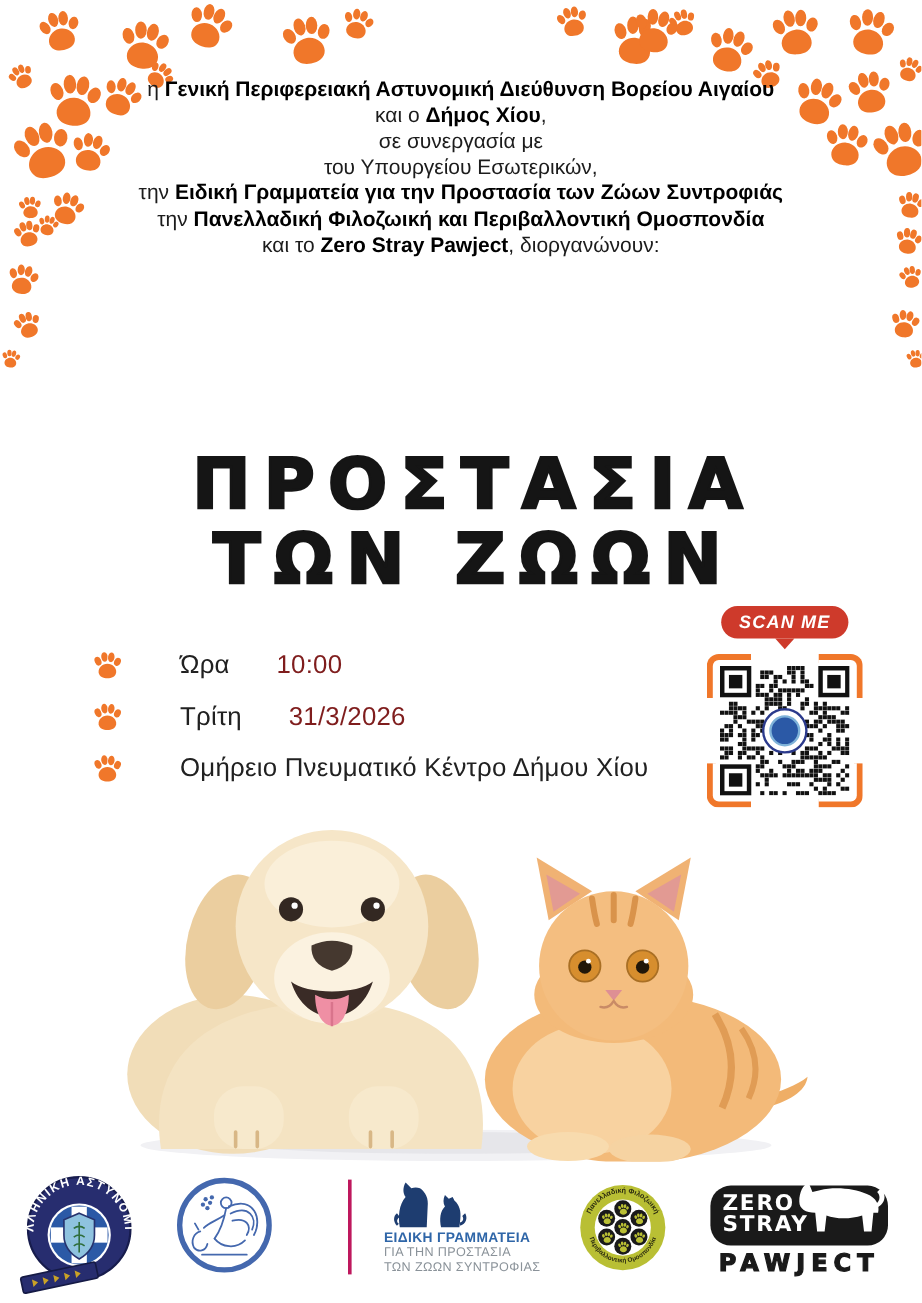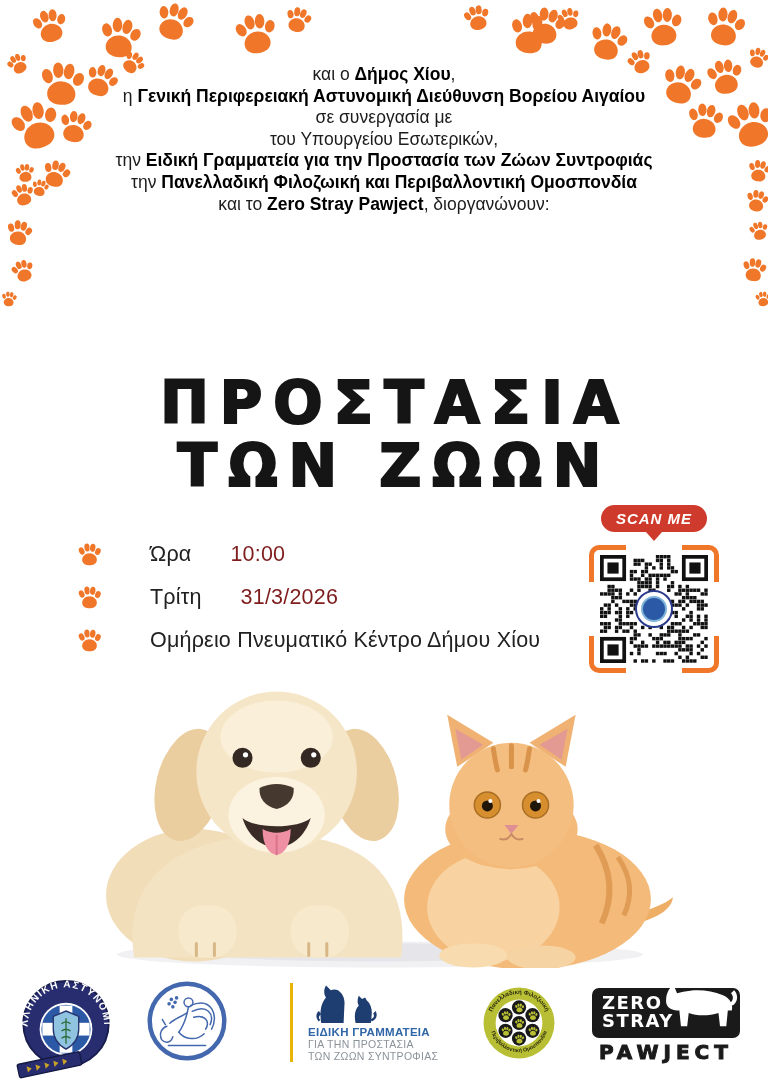--- a/index.html
+++ b/index.html
@@ -54,25 +54,25 @@
              display:flex;align-items:center;justify-content:center;}
   .qr-emblem .inner{width:22px;height:22px;border-radius:50%;background:#2B59A6;
                     border:2px solid #7FB3D9;}
 
   
   .pets{position:absolute;left:94px;top:666px;width:582px;height:302px;}
 
   
   .footer{position:absolute;left:0;top:976px;width:768px;height:110px;}
   .logo{position:absolute;}
-  .logo-eidiki{left:290px;top:7px;border-left:3px solid #eab308;padding-left:15px;}
+  .logo-eidiki{left:290px;top:7px;border-left:3px solid #be185d;padding-left:27px;}
   .logo-eidiki .l1{font-weight:700;color:#2F66A8;font-size:11.5px;letter-spacing:.3px;margin-top:3px;}
   .logo-eidiki .l2,.logo-eidiki .l3{color:#8A9299;font-size:10.5px;letter-spacing:.3px;margin-top:0;}
   .zs{left:592px;top:12px;width:148px;}
-  .zs-box{position:relative;background:#1A1A1A;border-radius:7px;height:50px;width:148px;}
+  .zs-box{position:relative;background:#1A1A1A;border-radius:17px;height:50px;width:148px;}
   .zs-words{position:absolute;left:10px;top:6px;color:#fff;font-weight:700;
             font-family:"DejaVu Sans",sans-serif;font-size:18px;line-height:18px;letter-spacing:1.5px;}
   .zs-dog{position:absolute;right:2px;top:-8px;width:86px;height:58px;fill:#fff;}
   .zs-pawject{margin-top:2px;text-align:center;font-family:"DejaVu Sans",sans-serif;
               font-weight:700;font-size:20px;letter-spacing:5px;color:#1A1A1A;
               -webkit-text-stroke:1px #1A1A1A;}
 </style>
 </head>
 <body>
 
@@ -195,22 +195,22 @@
       </svg>
       <svg class="paw" viewBox="0 0 100 100" style="left:740px;top:256px;width:28px;height:28px;transform:rotate(8deg)">
         <use href="#paw-shape"></use>
       </svg>
       <svg class="paw" viewBox="0 0 100 100" style="left:754px;top:290px;width:18px;height:18px;transform:rotate(-6deg)">
         <use href="#paw-shape"></use>
       </svg>
     </div>
 
   <div class="header">
+    <div><span>η </span><b>Γενική Περιφερειακή Αστυνομική Διεύθυνση Βορείου Αιγαίου</b><span></span></div>
     <div><span>και ο </span><b>Δήμος Χίου</b><span>,</span></div>
-    <div><span>η </span><b>Γενική Περιφερειακή Αστυνομική Διεύθυνση Βορείου Αιγαίου</b><span></span></div>
     <div><span>σε συνεργασία με</span><b></b><span></span></div>
     <div><span>του Υπουργείου Εσωτερικών,</span><b></b><span></span></div>
     <div><span>την </span><b>Ειδική Γραμματεία για την Προστασία των Ζώων Συντροφιάς</b><span></span></div>
     <div><span>την </span><b>Πανελλαδική Φιλοζωική και Περιβαλλοντική Ομοσπονδία</b><span></span></div>
     <div><span>και το </span><b>Zero Stray Pawject</b><span>, διοργανώνουν:</span></div>
   </div>
 
 
   <div class="title">
     <div>ΠΡΟΣΤΑΣΙΑ</div>

